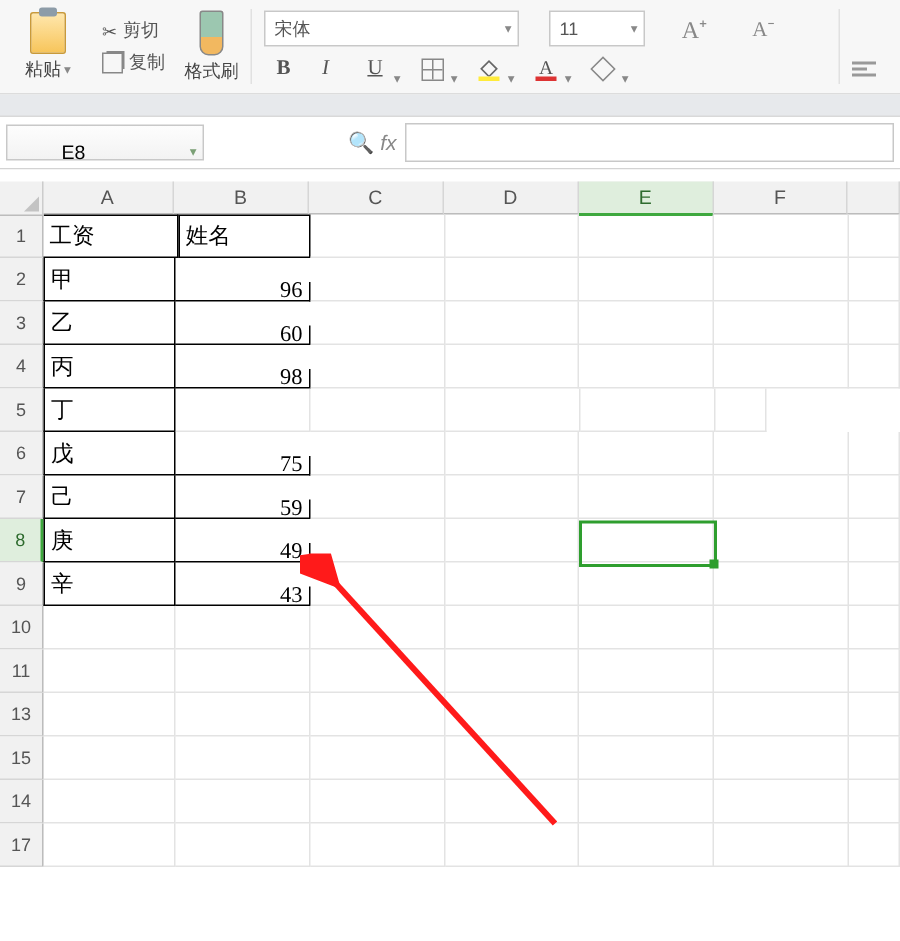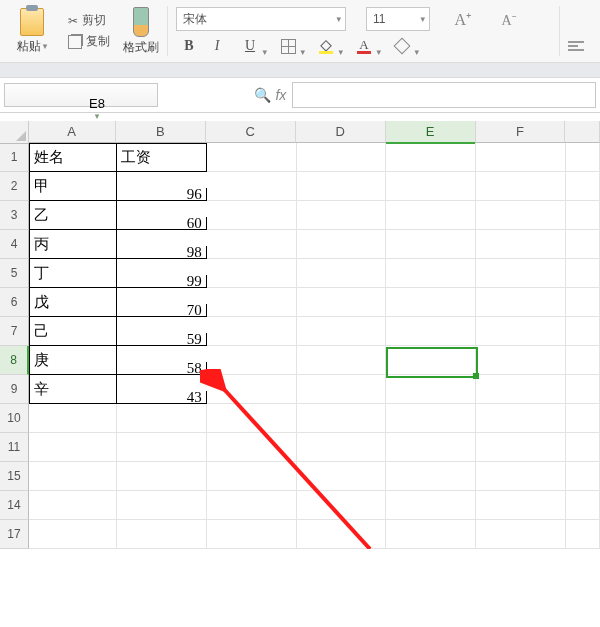--- a/index.html
+++ b/index.html
@@ -150,32 +150,31 @@
   
   .gap-bar{height:14px;background:#e7e9ec;border-bottom:1px solid #d9d9d9;}
   
   .fx-bar{
     height:34px;
     display:flex;
     align-items:center;
     border-bottom:1px solid #d3d3d3;
   }
   .namebox{
-    width:154px;height:24px;
+    width:132px;height:24px;
     margin:0 0 0 4px;
     border:1px solid #c8c8c8;
     background:linear-gradient(#fdfdfd,#f3f3f3);
     display:flex;
     align-items:center;
     justify-content:space-between;
     padding:12px 4px 0 36px;
     font-size:13px;
     box-sizing:border-box;
     position:relative;
-    flex-direction:column;
   }
   .namebox .dd{color:#7ba076;}
   .fx-gap{width:90px;}
   .fx-btn{
     display:flex;align-items:center;gap:4px;
     color:#888;font-size:14px;padding:0 6px;
     font-style:italic;
   }
   .fx-input-area{
     flex:1;height:24px;
@@ -377,22 +376,22 @@
     <div class="ch wC">C</div>
     <div class="ch wD">D</div>
     <div class="ch wE sel">E</div>
     <div class="ch wF">F</div>
     <div class="ch wG"></div>
   </div>
 
   <div id="rows">
       <div class="row">
         <div class="rh">1</div>
+        <div class="cell wB txt bT bR bB">工资</div>
         <div class="cell wA txt bT bL bR bB">姓名</div>
-        <div class="cell wB txt bT bR bB">工资</div>
         <div class="cell wC"></div>
         <div class="cell wD"></div>
         <div class="cell wE"></div>
         <div class="cell wF"></div>
         <div class="cell wG"></div>
       </div>
       <div class="row">
         <div class="rh">2</div>
         <div class="cell wA txt bL bR bB">甲</div>
         <div class="cell wB num bR bB">96</div>
@@ -418,51 +417,50 @@
         <div class="cell wB num bR bB">98</div>
         <div class="cell wC"></div>
         <div class="cell wD"></div>
         <div class="cell wE"></div>
         <div class="cell wF"></div>
         <div class="cell wG"></div>
       </div>
       <div class="row">
         <div class="rh">5</div>
         <div class="cell wA txt bL bR bB">丁</div>
-        <div class="cell wB num bR bB">99</div>
         <div class="cell wC"></div>
         <div class="cell wD"></div>
         <div class="cell wE"></div>
         <div class="cell wF"></div>
         <div class="cell wG"></div>
       </div>
       <div class="row">
         <div class="rh">6</div>
         <div class="cell wA txt bL bR bB">戊</div>
-        <div class="cell wB num bR bB">70</div>
+        <div class="cell wB num bR bB">75</div>
         <div class="cell wC"></div>
         <div class="cell wD"></div>
         <div class="cell wE"></div>
         <div class="cell wF"></div>
         <div class="cell wG"></div>
       </div>
       <div class="row">
         <div class="rh">7</div>
         <div class="cell wA txt bL bR bB">己</div>
         <div class="cell wB num bR bB">59</div>
         <div class="cell wC"></div>
         <div class="cell wD"></div>
         <div class="cell wE"></div>
         <div class="cell wF"></div>
         <div class="cell wG"></div>
       </div>
       <div class="row">
         <div class="rh sel">8</div>
         <div class="cell wA txt bL bR bB">庚</div>
-        <div class="cell wB num bR bB">58</div>
+        <div class="cell wB num bR bB">49</div>
         <div class="cell wC"></div>
         <div class="cell wD"></div>
         <div class="cell wE"></div>
         <div class="cell wF"></div>
         <div class="cell wG"></div>
       </div>
       <div class="row">
         <div class="rh">9</div>
         <div class="cell wA txt bL bR bB">辛</div>
         <div class="cell wB num bR bB">43</div>
@@ -477,20 +475,30 @@
         <div class="cell wA"></div>
         <div class="cell wB"></div>
         <div class="cell wC"></div>
         <div class="cell wD"></div>
         <div class="cell wE"></div>
         <div class="cell wF"></div>
         <div class="cell wG"></div>
       </div>
       <div class="row">
         <div class="rh">11</div>
+        <div class="cell wA"></div>
+        <div class="cell wB"></div>
+        <div class="cell wC"></div>
+        <div class="cell wD"></div>
+        <div class="cell wE"></div>
+        <div class="cell wF"></div>
+        <div class="cell wG"></div>
+      </div>
+      <div class="row">
+        <div class="rh">13</div>
         <div class="cell wA"></div>
         <div class="cell wB"></div>
         <div class="cell wC"></div>
         <div class="cell wD"></div>
         <div class="cell wE"></div>
         <div class="cell wF"></div>
         <div class="cell wG"></div>
       </div>
       <div class="row">
         <div class="rh">15</div>

